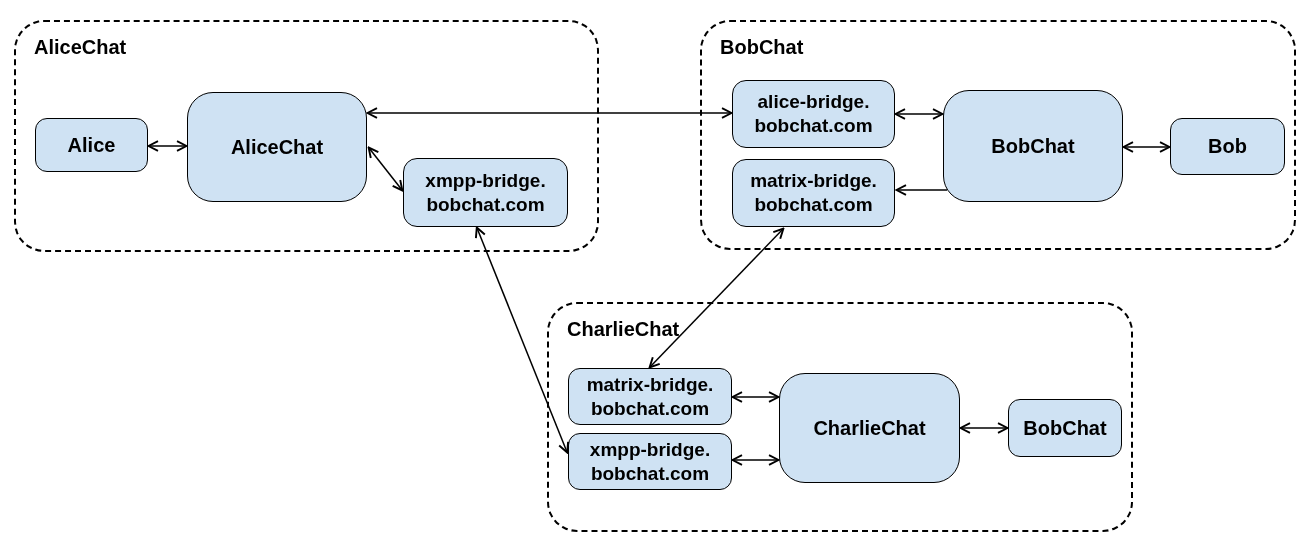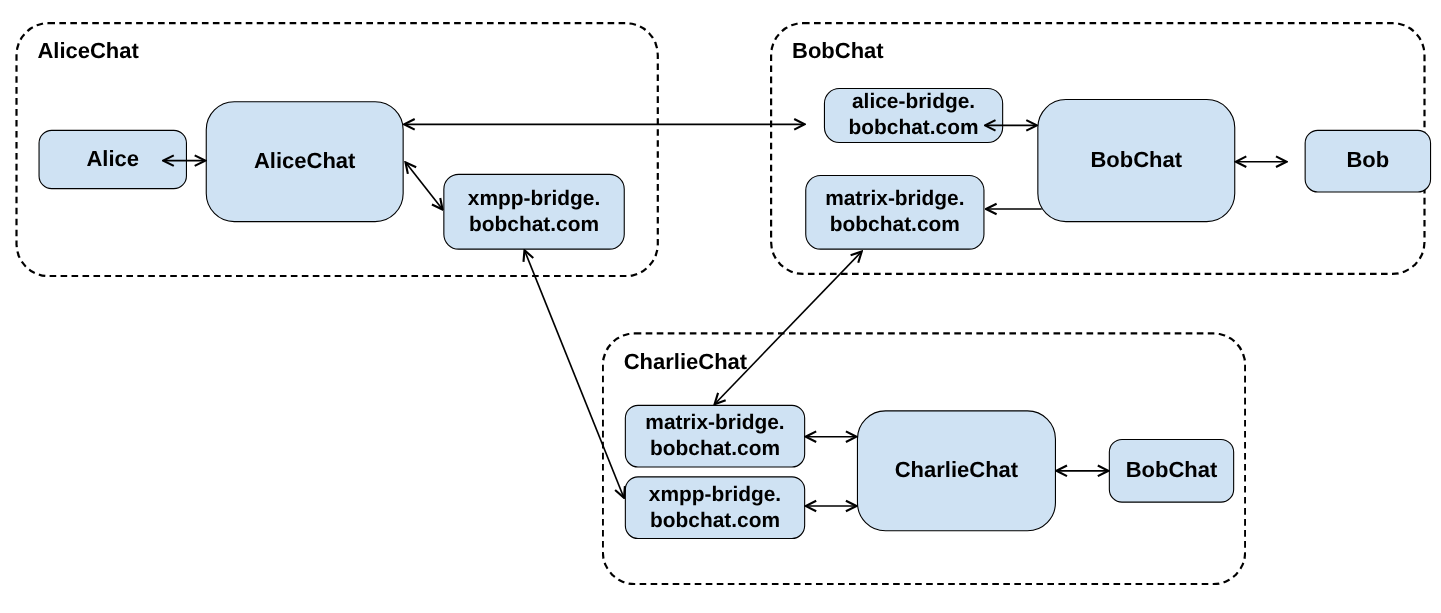--- a/index.html
+++ b/index.html
@@ -39,36 +39,36 @@
   </div>
 
   <div class="group" style="left:700px; top:20px; width:596px; height:230px;">
     <span class="group-label">BobChat</span>
   </div>
 
   <div class="group" style="left:547px; top:302px; width:586px; height:230px;">
     <span class="group-label">CharlieChat</span>
   </div>
 
-  <div class="node r-sm" style="left:35px; top:118px; width:135px; height:54px;">Alice</div>
+  <div class="node r-sm" style="left:35px; top:118px; width:113px; height:54px;">Alice</div>
 
   <div class="node r-lg" style="left:187px; top:92px; width:180px; height:110px;">AliceChat</div>
 
   <div class="node bridge r-md" style="left:403px; top:158px; width:165px; height:69px;">xmpp-bridge.
 bobchat.com</div>
 
-  <div class="node bridge r-md" style="left:732px; top:80px; width:163px; height:50px;margin-left:17px;">alice-bridge.
+  <div class="node bridge r-md" style="left:732px; top:80px; width:163px; height:68px;">alice-bridge.
 bobchat.com</div>
 
   <div class="node bridge r-md" style="left:732px; top:159px; width:163px; height:68px;">matrix-bridge.
 bobchat.com</div>
 
   <div class="node r-lg" style="left:943px; top:90px; width:180px; height:112px;">BobChat</div>
 
-  <div class="node r-sm" style="left:1170px; top:118px; width:115px; height:57px;margin-left:16px;">Bob</div>
+  <div class="node r-sm" style="left:1170px; top:118px; width:115px; height:57px;">Bob</div>
 
   <div class="node bridge r-sm" style="left:568px; top:368px; width:164px; height:57px;">matrix-bridge.
 bobchat.com</div>
 
   <div class="node bridge r-sm" style="left:568px; top:433px; width:164px; height:57px;">xmpp-bridge.
 bobchat.com</div>
 
   <div class="node r-lg" style="left:779px; top:373px; width:181px; height:110px;">CharlieChat</div>
 
   <div class="node r-sm" style="left:1008px; top:399px; width:114px; height:58px;">BobChat</div>

